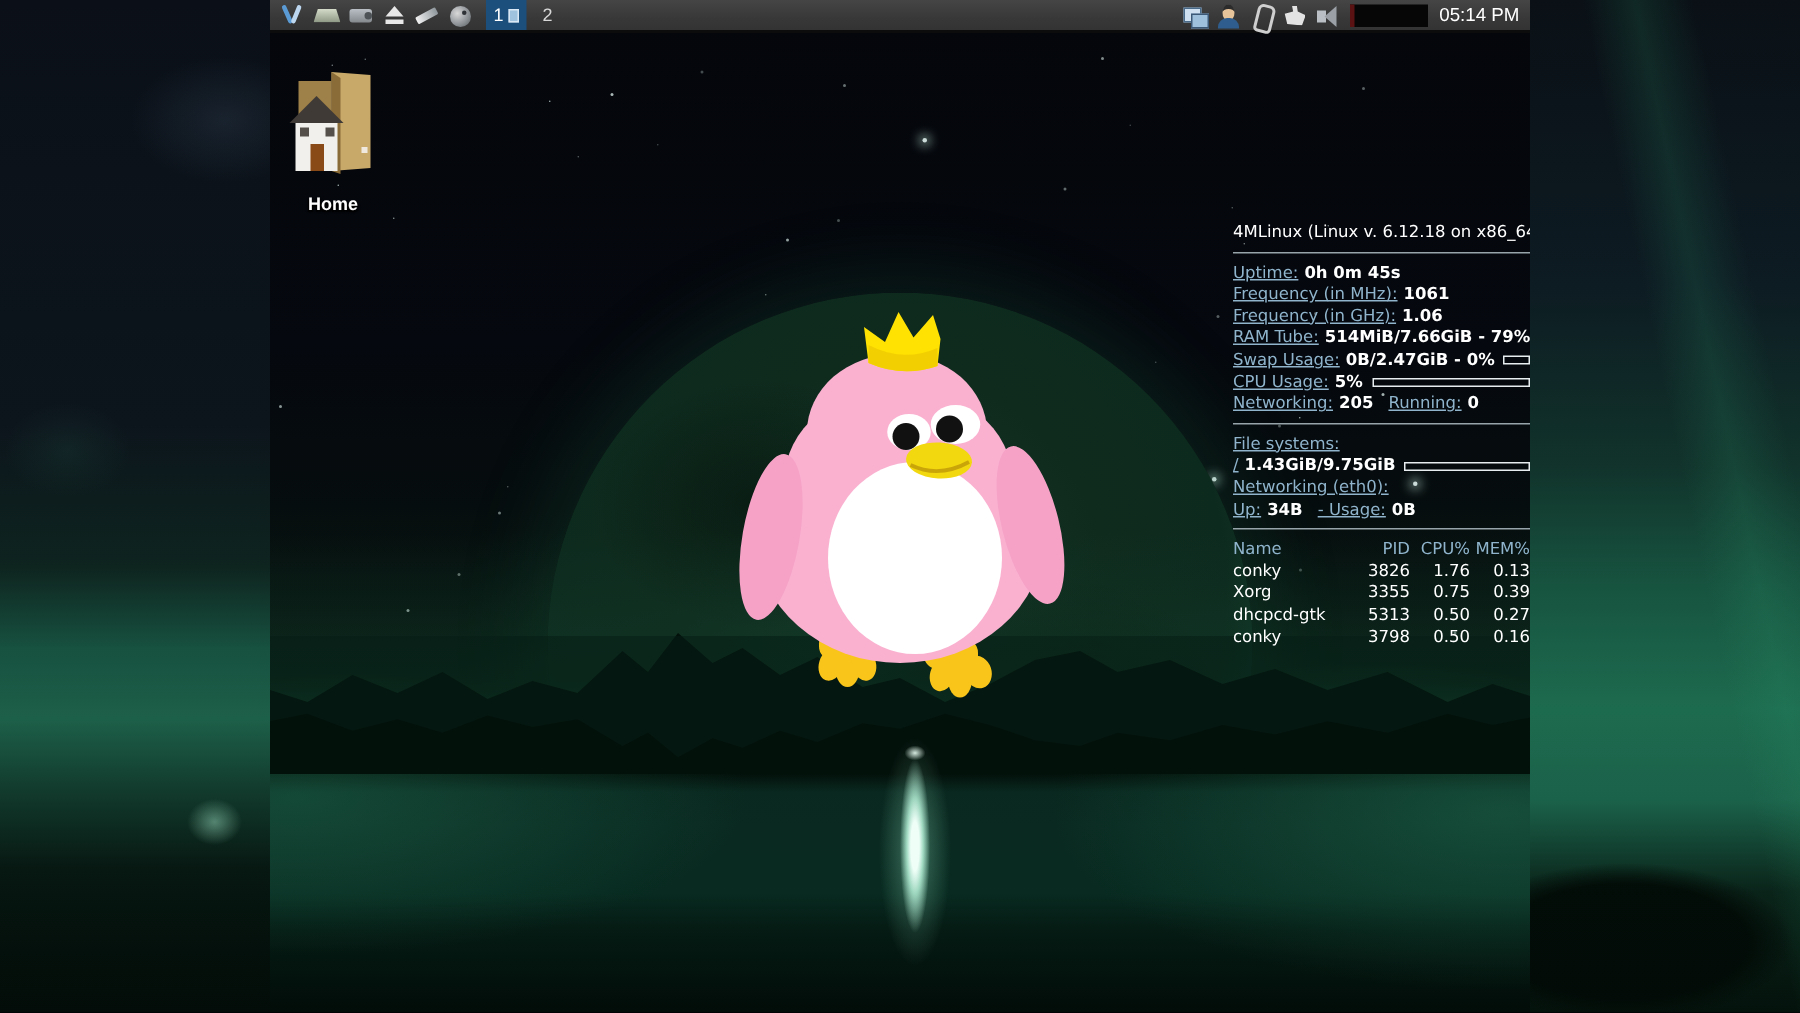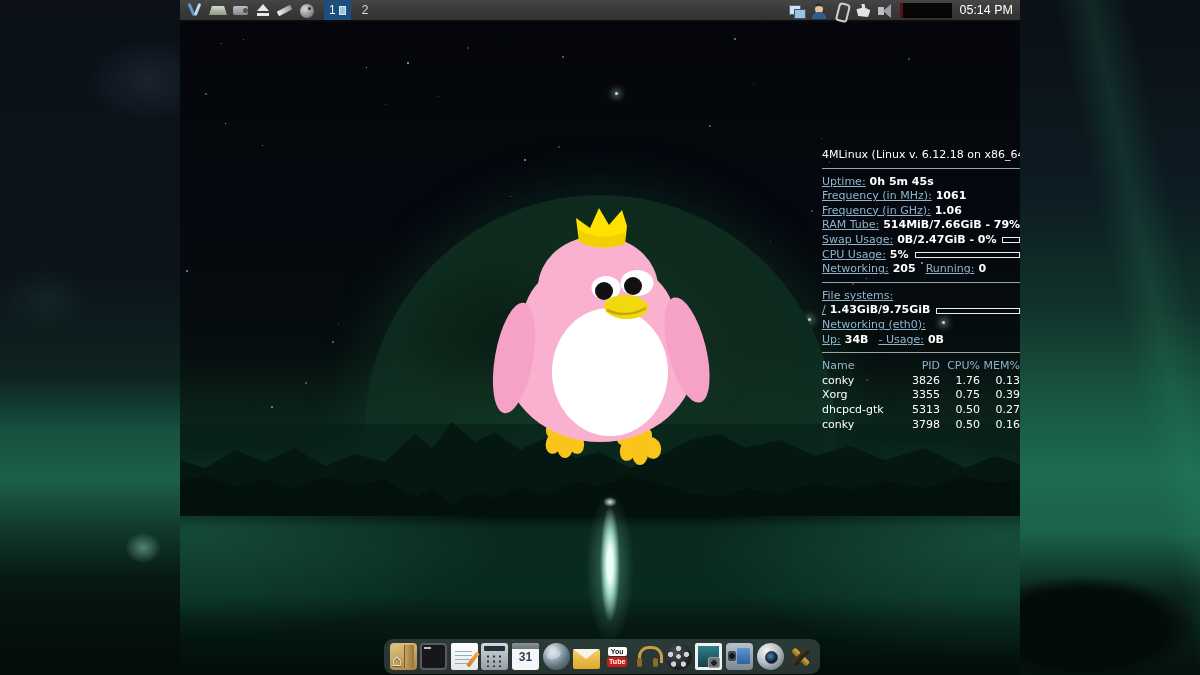--- a/index.html
+++ b/index.html
@@ -351,27 +351,41 @@
         <span class="tbi tr-net"></span>
         <span class="tbi tr-user"></span>
         <span class="tbi tr-clip"></span>
         <span class="tbi tr-plug"></span>
         <span class="tbi tr-vol"></span>
         <span class="tr-monitor"></span>
         <span class="clock">05:14 PM</span>
       </div>
     </div>
 
+    <div class="home-icon">
+      <svg width="62" height="82" viewBox="0 0 62 82">
+        <polygon points="8,14 30,14 30,74 8,74" fill="#9e8049"></polygon>
+        <polygon points="30,8 56,10 56,72 30,74" fill="#c9a96a"></polygon>
+        <polygon points="30,8 36,12 36,76 30,74" fill="#8a6c38"></polygon>
+        <polygon points="2,42 20,24 38,42" fill="#3f3a36"></polygon>
+        <rect x="6" y="42" width="28" height="32" fill="#f2f0ec"></rect>
+        <rect x="16" y="56" width="9" height="18" fill="#8a4a18"></rect>
+        <rect x="9" y="45" width="6" height="6" fill="#55504a"></rect>
+        <rect x="26" y="45" width="6" height="6" fill="#55504a"></rect>
+        <rect x="50" y="58" width="4" height="4" fill="#efe9df"></rect>
+      </svg>
+      <div class="home-label">Home</div>
+    </div>
 
     <div class="conky">
       <div class="title">4MLinux (Linux v. 6.12.18 on x86_64)</div>
       <div class="sep"></div>
       <div class="cline">
           <span class="lbl">Uptime:</span>
-          <span class="val">0h 5m 45s</span>
+          <span class="val">0h 0m 45s</span>
         </div>
       <div class="cline">
           <span class="lbl">Frequency (in MHz):</span>
           <span class="val">1061</span>
         </div>
       <div class="cline">
           <span class="lbl">Frequency (in GHz):</span>
           <span class="val">1.06</span>
         </div>
       <div class="cline">
@@ -436,36 +450,15 @@
         <span class="n">0.50</span>
         <span class="n">0.27</span>
 
         <span>conky</span>
         <span class="n">3798</span>
         <span class="n">0.50</span>
         <span class="n">0.16</span>
       </div>
     </div>
 
-    <div class="dock">
-      <div class="di ic-folder"></div>
-      <div class="di ic-terminal"></div>
-      <div class="di ic-notepad"></div>
-      <div class="di ic-calc"></div>
-      <div class="di ic-cal">
-          <span class="cal-day">31</span>
-        </div>
-      <div class="di ic-browser"></div>
-      <div class="di ic-mail"></div>
-      <div class="di ic-yt">
-        <span class="yt-top">You</span>
-        <span class="yt-bot">Tube</span>
-      </div>
-      <div class="di ic-phones"></div>
-      <div class="di ic-reel"></div>
-      <div class="di ic-photos"></div>
-      <div class="di ic-camcorder"></div>
-      <div class="di ic-webcam"></div>
-      <div class="di ic-games"></div>
-    </div>
 
   </div>
 </div>
 
 </body></html>

